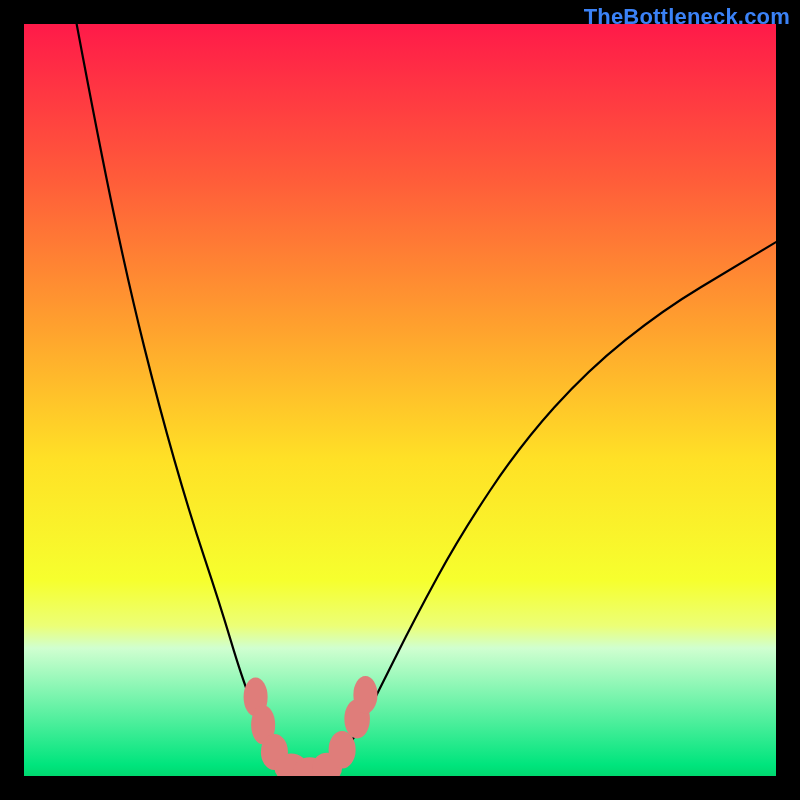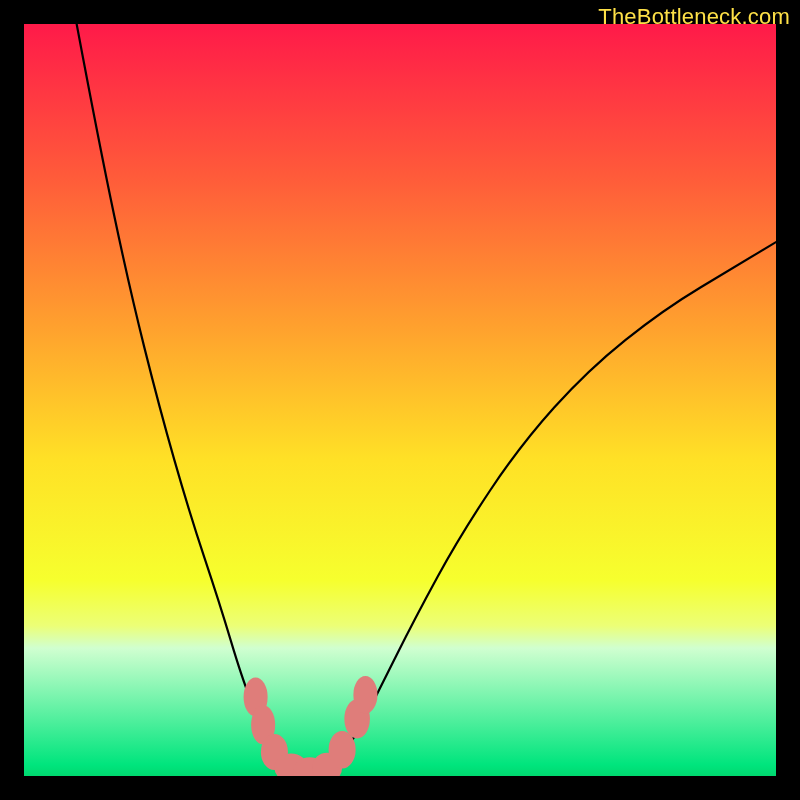--- a/index.html
+++ b/index.html
@@ -17,23 +17,23 @@
     left: 24px;
     top: 24px;
     width: 752px;
     height: 752px;
     overflow: hidden;
   }
   .watermark {
     position: absolute;
     top: 4px;
     right: 10px;
-    color: #fde047;
+    color: #3b82f6;
     font-size: 22px;
-    font-weight: 400;
+    font-weight: 700;
     letter-spacing: 0.2px;
     z-index: 10;
   }
   svg {
     display: block;
   }
 </style>
 </head>
 <body>
 

